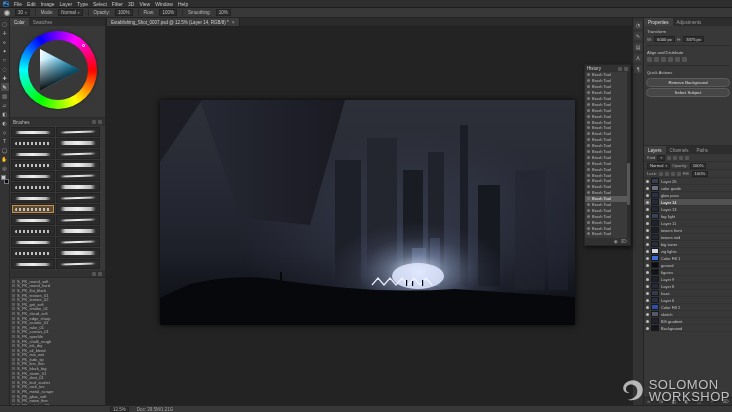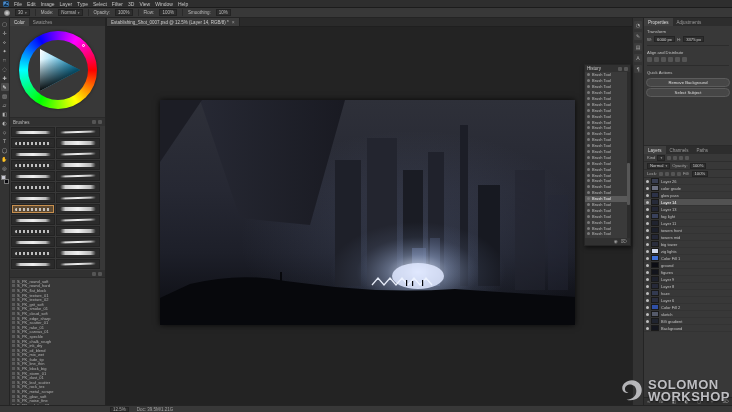--- a/index.html
+++ b/index.html
@@ -172,21 +172,21 @@
   .thumb { width:8px; height:6px; border:1px solid #1a1a1a; flex:none; background:#444; }
   .lp-foot { height:8px; background:#313131; border-top:1px solid #262626;
     display:flex; align-items:center; justify-content:space-between; padding:0 3px; font-size:4.5px; color:#a5a5a5; flex:none; }
 
   
   .watermark {
     position:absolute; right:2px; bottom:8px; z-index:60;
     display:flex; align-items:center; gap:3px;
     color:rgba(235,235,240,.78); text-shadow:0 1px 2px rgba(0,0,0,.7);
   }
-  .wm-text { text-align:left; font-weight:bold; font-size:13px; line-height:.92; letter-spacing:.5px; }
+  .wm-text { text-align:left; font-weight:normal; font-size:13px; line-height:.92; letter-spacing:.5px; }
 
   
   .statusbar {
     position:absolute; left:0; right:0; bottom:0; height:7px;
     background:#383838; border-top:1px solid #242424;
     display:flex; align-items:center; gap:8px; padding-left:110px;
     font-size:4.5px; color:#a5a5a5; z-index:31;
   }
   .status-box { background:#2e2e2e; border:1px solid #232323; padding:0 2px; height:5px; display:flex; align-items:center; }
 </style>

